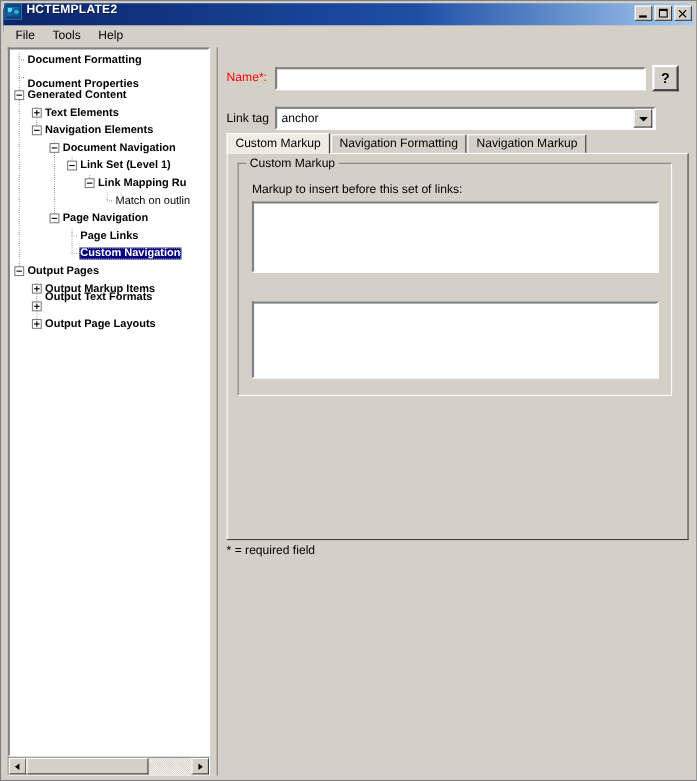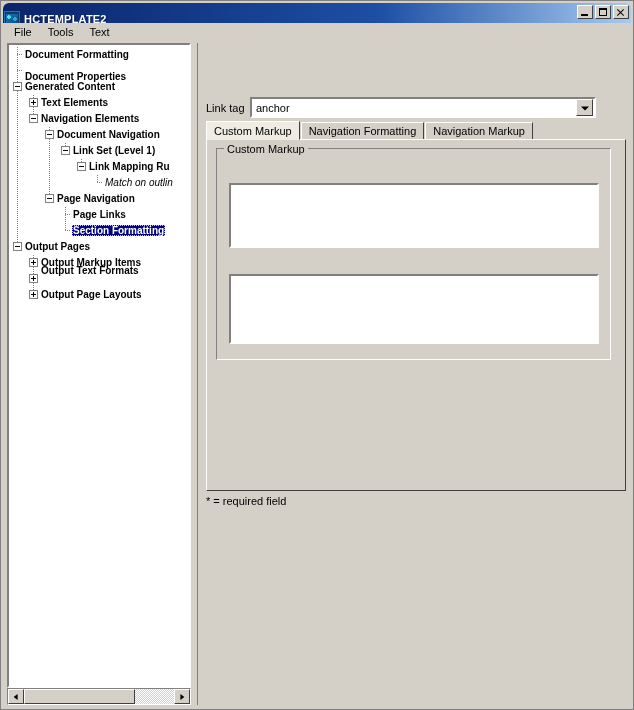--- a/index.html
+++ b/index.html
@@ -19,21 +19,21 @@
     border: 1px solid #808080;
     box-sizing: border-box;
     overflow: hidden;
   }
 
   
   .titlebar {
     position: absolute; left: 2px; top: 2px;
     width: 628px; height: 31px;
     background: linear-gradient(to right, #0a246a 0%, #1d4fa5 60%, #a6caf0 100%);
-    display: flex; align-items: center;
+    display: flex; 
     box-sizing: border-box;
     border-radius: 6px;
   }
   .title-icon {
     width: 16px; height: 15px; margin-left: 1px; margin-right: 4px;
     background: #0c3c6e;
     border: 1px solid #2b6fb0;
     box-sizing: border-box;
     position: relative;
     overflow: hidden;
@@ -123,21 +123,21 @@
   .trow {
     position: absolute;
     height: 16px;
     line-height: 16px;
     white-space: nowrap;
     font-size: 10px;
     font-weight: bold;
     color: #000;
     cursor: default;
   }
-  .trow.leaf { font-weight: normal; font-style: italic; }
+  .trow.leaf { font-weight: normal; }
   .trow .lbl { padding: 0 1px; }
   .trow.sel .lbl {
     background: #000080;
     color: #ffffff;
     outline: 1px dotted #c8c8c8;
     outline-offset: -1px;
   }
   .tbox {
     position: absolute;
     width: 9px; height: 9px;
@@ -378,21 +378,21 @@
         </button>
       <button class="tbtn close">
           <span class="g"></span>
         </button>
     </div>
   </div>
 
   <div class="menubar">
     <div class="menuitem">File</div>
     <div class="menuitem">Tools</div>
-    <div class="menuitem">Text</div>
+    <div class="menuitem">Help</div>
   </div>
 
   <div class="tree-panel">
     <div class="tree-inner" id="tree-inner">
         <div class="vline" style="left: 8px; top: 2px; height: 200px;"></div>
         <div class="vline" style="left: 24px; top: 50px; height: 24px;"></div>
         <div class="vline" style="left: 24px; top: 210px; height: 40px;"></div>
         <div class="vline" style="left: 40px; top: 82px; height: 72px;"></div>
         <div class="vline" style="left: 56px; top: 98px; height: 8px;"></div>
         <div class="vline" style="left: 56px; top: 162px; height: 24px;"></div>
@@ -414,21 +414,21 @@
         <div class="trow" style="left: 63px; top: 98px;"><span class="lbl">Link Set (Level 1)</span></div>
         <div class="tbox" style="left: 68px; top: 117px;"></div>
         <div class="trow" style="left: 79px; top: 114px;"><span class="lbl">Link Mapping Ru</span></div>
         <div class="hstub" style="left: 88px; top: 137px; width: 6px;"></div>
         <div class="trow leaf" style="left: 95px; top: 130px;"><span class="lbl">Match on outlin</span></div>
         <div class="tbox" style="left: 36px; top: 149px;"></div>
         <div class="trow" style="left: 47px; top: 146px;"><span class="lbl">Page Navigation</span></div>
         <div class="hstub" style="left: 56px; top: 169px; width: 6px;"></div>
         <div class="trow" style="left: 63px; top: 162px;"><span class="lbl">Page Links</span></div>
         <div class="hstub" style="left: 56px; top: 185px; width: 6px;"></div>
-        <div class="trow sel" style="left: 63px; top: 178px;"><span class="lbl">Section Formatting</span></div>
+        <div class="trow sel" style="left: 63px; top: 178px;"><span class="lbl">Custom Navigation</span></div>
         <div class="tbox" style="left: 4px; top: 197px;"></div>
         <div class="trow" style="left: 15px; top: 194px;"><span class="lbl">Output Pages</span></div>
         <div class="tbox plus" style="left: 20px; top: 213px;"></div>
         <div class="trow" style="left: 31px; top: 210px;"><span class="lbl">Output Markup Items</span></div>
         <div class="tbox plus" style="left: 20px; top: 229px;"></div>
         <div class="trow" style="left: 31px; top: 218px; text-align: right;"><span class="lbl">Output Text Formats</span></div>
         <div class="tbox plus" style="left: 20px; top: 245px;"></div>
         <div class="trow" style="left: 31px; top: 242px;"><span class="lbl">Output Page Layouts</span></div>
       </div>
   </div>
@@ -436,39 +436,45 @@
   <div class="hscroll">
     <div class="sarrow left"></div>
     <div class="strack">
       <div class="sthumb" id="sthumb" style="width: 74%; left: 0%;"></div>
     </div>
     <div class="sarrow right"></div>
   </div>
 
   <div class="right-pane">
 
+    <div class="field-row" style="left:8px; top:16px; width:412px;">
+      <div class="flabel req" style="width:44px;">Name*:</div>
+      <input class="tinput" type="text" style="width: 337px; height: 21px;" value="">
+      <button class="helpbtn" style="margin-left:6px;">?</button>
+    </div>
 
     <div class="field-row" style="left:8px; top:46px; width:390px;margin-top:8px;">
       <div class="flabel" style="width:44px;">Link tag</div>
       <div class="combo" style="width:346px; height:21px;">
         <div class="cval">anchor</div>
         <div class="cbtn"></div>
       </div>
     </div>
 
     <div class="tabstrip">
       <div class="tab active">Custom Markup</div>
       <div class="tab">Navigation Formatting</div>
       <div class="tab">Navigation Markup</div>
     </div>
 
     <div class="tabpanel">
       <div class="groupbox">
         <div class="gb-title">Custom Markup</div>
 
+        <div class="gb-label" style="left:12px; top:17px;">Markup to insert before this set of links:</div>
         <textarea class="tarea" style="left: 12px; top: 34px; width: 370px; height: 65px;"></textarea>
 
         <textarea class="tarea" style="left: 12px; top: 125px; width: 370px; height: 70px;"></textarea>
       </div>
     </div>
 
     <div class="footnote">* = required field</div>
   </div>
 </div>
 

